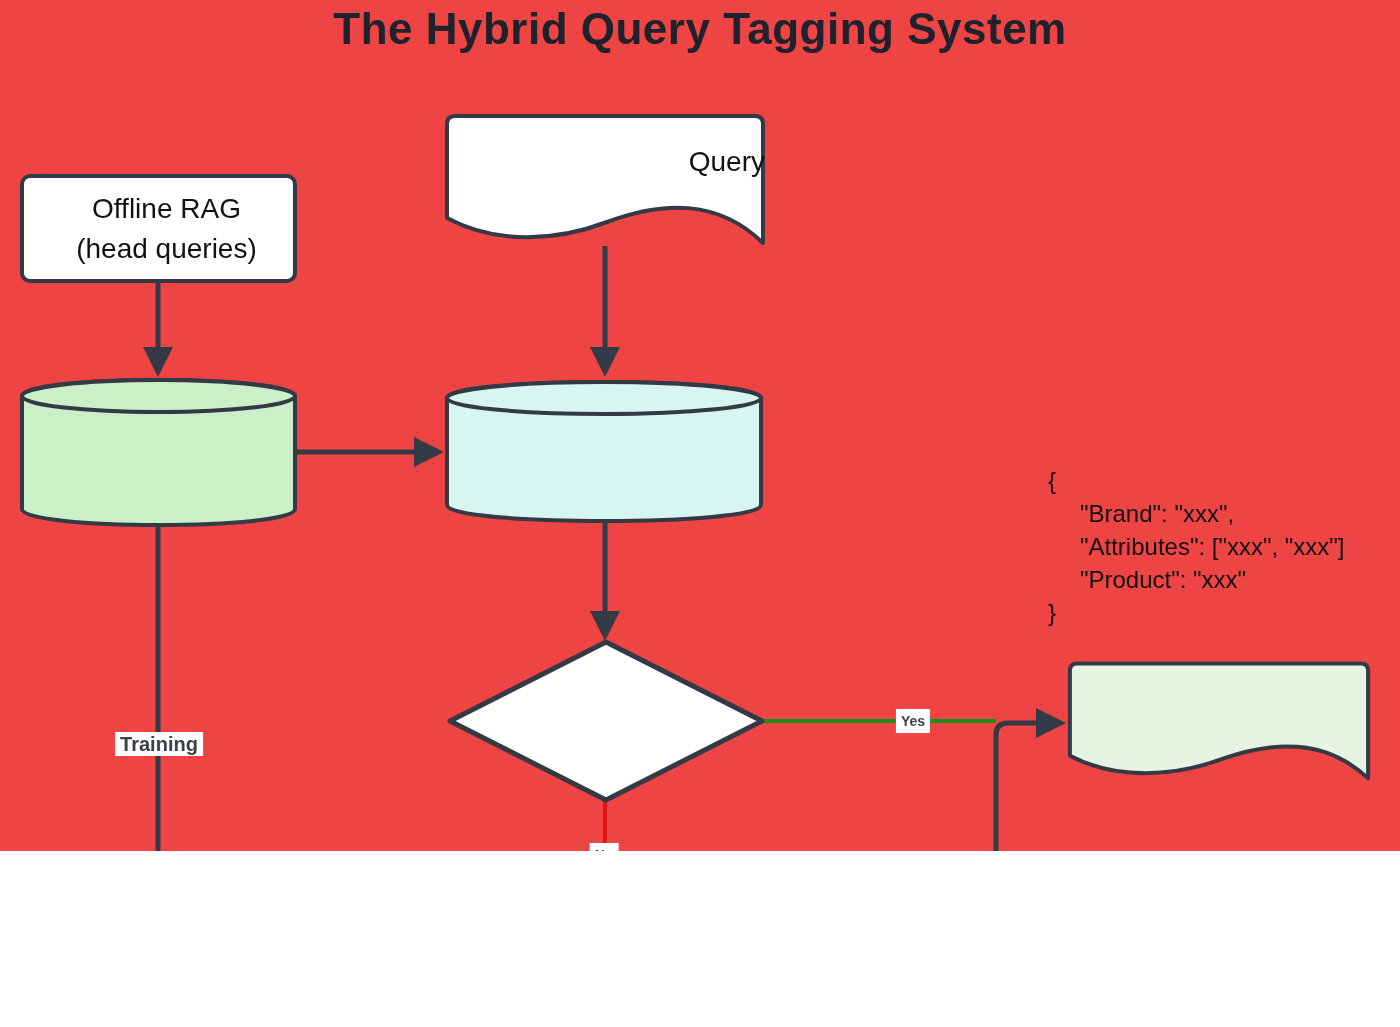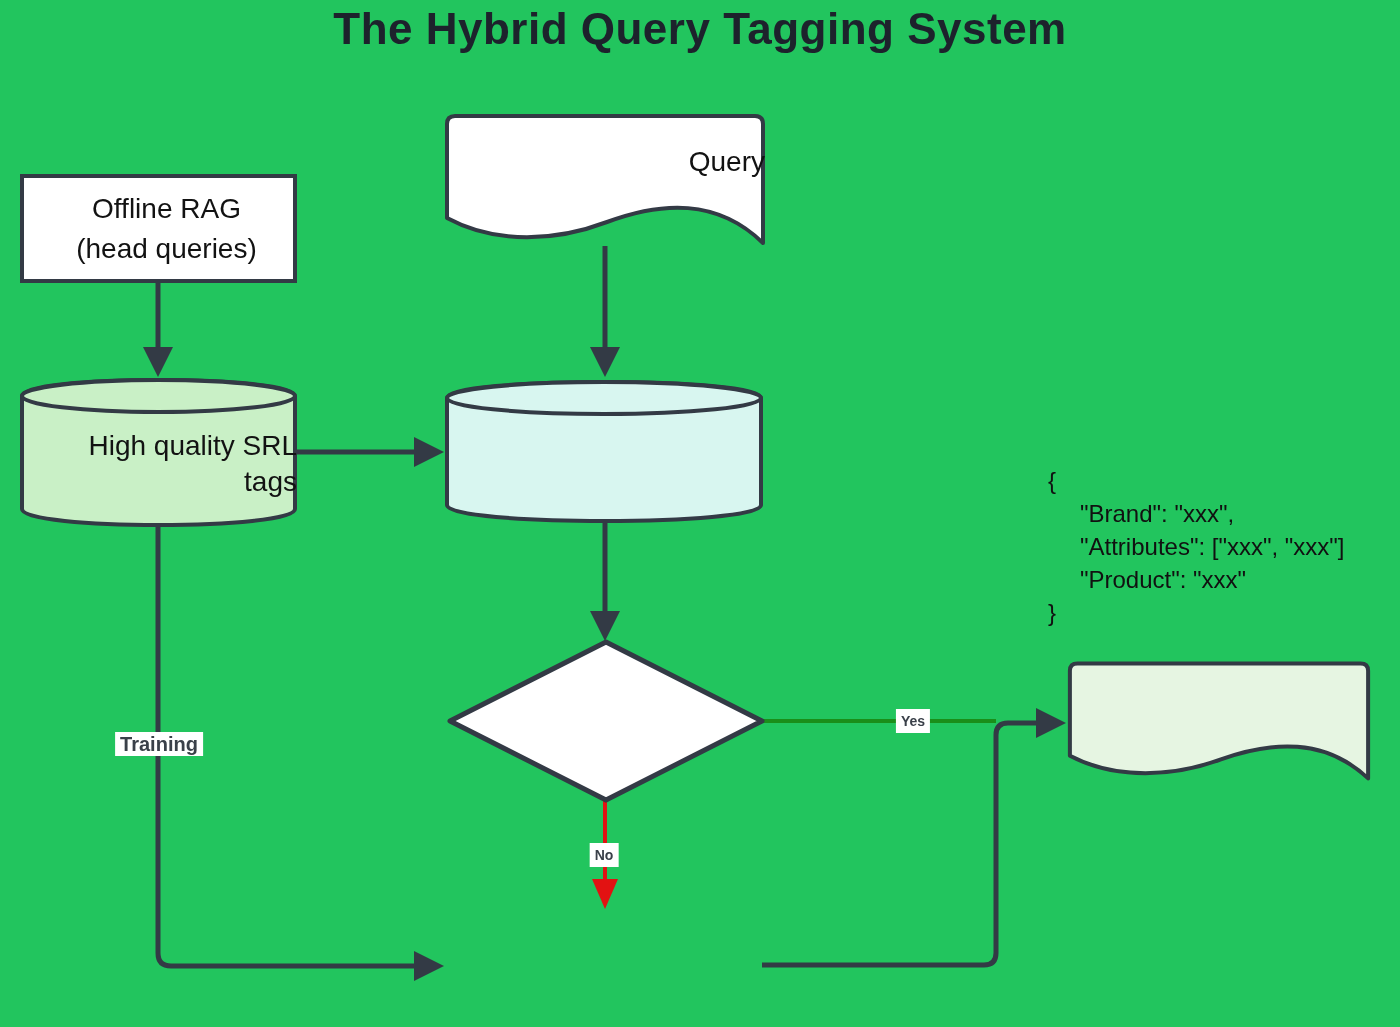--- a/index.html
+++ b/index.html
@@ -1,20 +1,20 @@
 <!DOCTYPE html>
 <html><head>
 <meta charset="utf-8">
 <style>
   html, body { margin: 0; padding: 0; background: #ffffff; }
   .canvas {
     position: relative;
     width: 1400px;
-    height: 1027px;
-    background: #22c55e;
+    height: 851px;
+    background: #ef4444;
     font-family: "Liberation Sans", "DejaVu Sans", sans-serif;
     overflow: hidden;
     text-decoration: underline;
   }
   .title {
     position: absolute;
     top: 4px; left: 0; width: 100%;
     text-align: center;
     font-size: 44px;
     font-weight: 700;
@@ -28,21 +28,21 @@
     font-size: 28px;
     color: #121212;
     white-space: pre-line;
     line-height: 36px;
     pointer-events: none;
   }
   .box {
     position: absolute;
     box-sizing: border-box;
     border: 4px solid #333a45;
-    border-radius: 0;
+    border-radius: 10px;
     background: #ffffff;
     display: flex;
     align-items: center;
     justify-content: center;
     font-size: 28px;
     color: #121212;
     text-align: center;
     white-space: pre-line;
     line-height: 40px;
     padding-left: 16px;
@@ -118,22 +118,20 @@
   <svg class="layer" style="left:445px;top:112px;width:320px;height:135px" viewBox="0 0 320 135">
     <path d="M2,106 L2,12 Q2,4 10,4 L310,4 Q318,4 318,12 L318,131
              C272,86 216,90 162,110 C112,129 52,133 2,106 Z" fill="#ffffff" stroke="#333a45" stroke-width="4" stroke-linejoin="round"></path>
   </svg>
   <div class="shape-text" style="left:445px;top:144px;width:320px">Query</div>
 
   <svg class="layer" style="left:20px;top:378px;width:277px;height:149px" viewBox="0 0 277 149">
     <path d="M2,18 L2,131 C2,152.3 275,152.3 275,131 L275,18 C275,-3.3 2,-3.3 2,18 Z" fill="#c9f0c6" stroke="#333a45" stroke-width="4"></path>
     <ellipse cx="138.5" cy="18" rx="136.5" ry="16" fill="#c9f0c6" stroke="#333a45" stroke-width="4"></ellipse>
   </svg>
-  <div class="shape-text" style="left:20px;top:428px;width:277px">High quality SRL
-tags</div>
 
   <svg class="layer" style="left:445px;top:380px;width:318px;height:143px" viewBox="0 0 318 143">
     <path d="M2,18 L2,125 C2,146.3 316,146.3 316,125 L316,18 C316,-3.3 2,-3.3 2,18 Z" fill="#d8f6f0" stroke="#333a45" stroke-width="4"></path>
     <ellipse cx="159" cy="18" rx="157" ry="16" fill="#d8f6f0" stroke="#333a45" stroke-width="4"></ellipse>
   </svg>
 
   <svg class="layer" style="left:448px;top:640px;width:316px;height:162px" viewBox="0 0 316 162">
     <polygon points="158,2 314,81 158,160 2,81" fill="#ffffff" stroke="#333a45" stroke-width="5" stroke-linejoin="round"></polygon>
   </svg>
 

